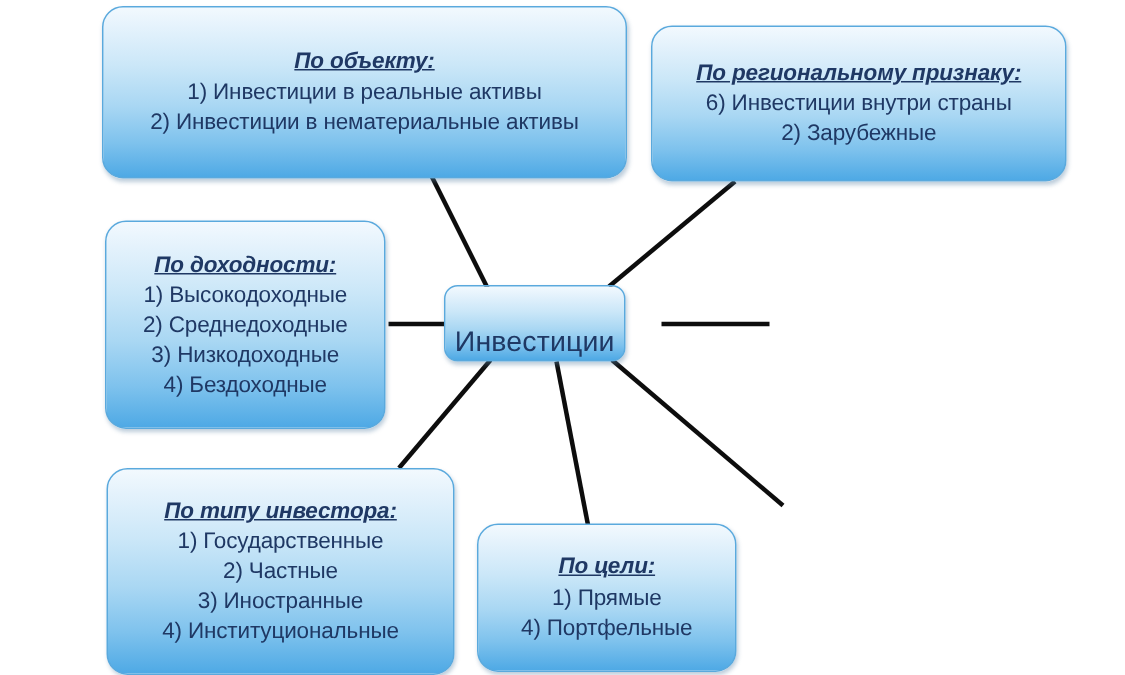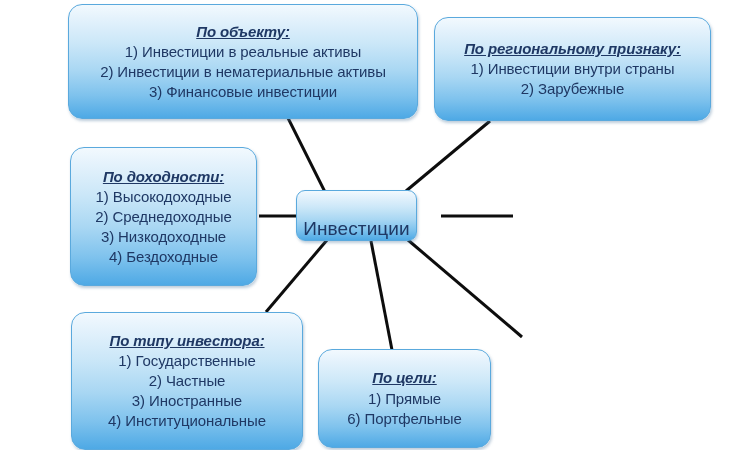--- a/index.html
+++ b/index.html
@@ -103,26 +103,25 @@
 
     <line x1="371" y1="241" x2="392" y2="350" stroke="#0d0d0d" stroke-width="3"></line>
 
     <line x1="408" y1="240" x2="522" y2="337" stroke="#0d0d0d" stroke-width="3"></line>
   </svg>
 
   <div class="node" id="node-object">
     <div class="node-title">По объекту:</div>
     <div class="node-item">1) Инвестиции в реальные активы</div>
     <div class="node-item">2) Инвестиции в нематериальные активы</div>
-    <div class="node-item">3) Финансовые инвестиции</div>
   </div>
 
   <div class="node" id="node-regional">
     <div class="node-title">По региональному признаку:</div>
-    <div class="node-item">1) Инвестиции внутри страны</div>
+    <div class="node-item">6) Инвестиции внутри страны</div>
     <div class="node-item">2) Зарубежные</div>
   </div>
 
   <div class="node" id="node-profitability">
     <div class="node-title">По доходности:</div>
     <div class="node-item">1) Высокодоходные</div>
     <div class="node-item">2) Среднедоходные</div>
     <div class="node-item">3) Низкодоходные</div>
     <div class="node-item">4) Бездоходные</div>
   </div>
@@ -136,17 +135,17 @@
     <div class="node-title">По типу инвестора:</div>
     <div class="node-item">1) Государственные</div>
     <div class="node-item">2) Частные</div>
     <div class="node-item">3) Иностранные</div>
     <div class="node-item">4) Институциональные</div>
   </div>
 
   <div class="node" id="node-goal">
     <div class="node-title">По цели:</div>
     <div class="node-item">1) Прямые</div>
-    <div class="node-item">6) Портфельные</div>
+    <div class="node-item">4) Портфельные</div>
   </div>
 
 
 </div>
 
 </body></html>

